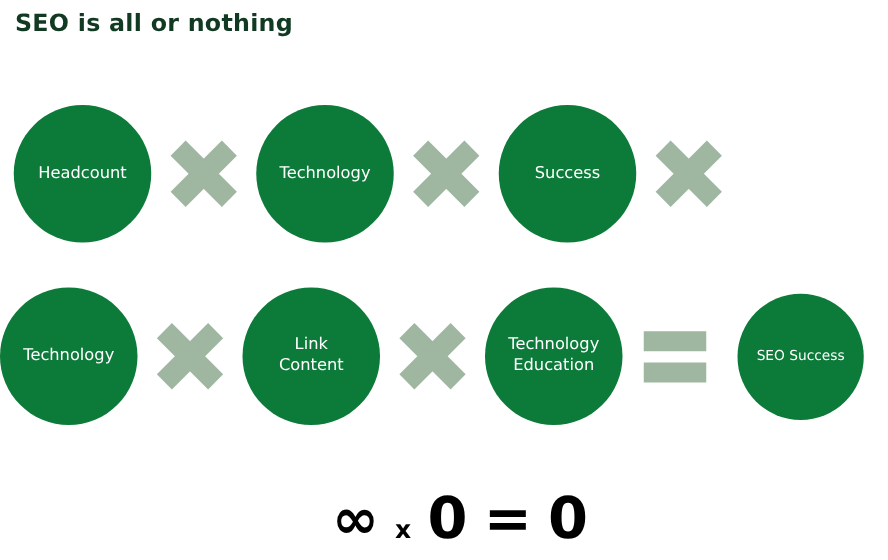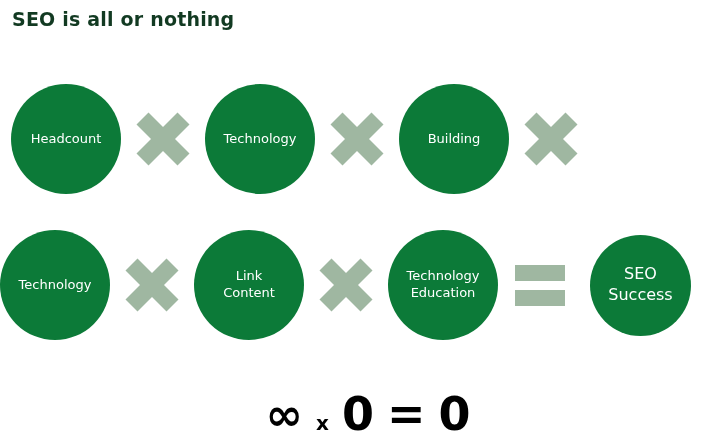--- a/index.html
+++ b/index.html
@@ -16,21 +16,21 @@
   .row{position:absolute;left:0;display:flex;align-items:center;}
   .row-0{top:84px;padding-left:11px;gap:16px;}
   .row-1{top:230px;padding-left:0;gap:16px;}
   .circle{
     width:110px;height:110px;border-radius:50%;flex:0 0 auto;
     background:var(--circle-fill,#0c7a38);color:var(--circle-text,#ffffff);
     display:flex;align-items:center;justify-content:center;
     text-align:center;font-size:13px;line-height:1.3;
     padding:0 14px;box-sizing:border-box;
   }
-  .row-1 .circle:last-child{width:101px;height:101px;margin-left:8px;font-size:16px;}
+  .row-1 .circle:last-child{width:101px;height:101px;margin-left:8px;font-size:11px;}
   .xmark{width:52px;height:52px;position:relative;flex:0 0 auto;}
   .xmark::before,.xmark::after{
     content:"";position:absolute;left:50%;top:50%;
     width:58px;height:17px;background:var(--operator-fill,#9fb7a1);
     transform:translate(-50%,-50%) rotate(45deg);
   }
   .xmark::after{transform:translate(-50%,-50%) rotate(-45deg);}
   .equals{
     width:52px;height:41px;flex:0 0 auto;
     display:flex;flex-direction:column;justify-content:space-between;align-items:center;
@@ -54,21 +54,21 @@
   <div class="row row-0">
       <div class="circle">
         <span class="circle-label">Headcount</span>
       </div>
       <div class="xmark"></div>
       <div class="circle">
         <span class="circle-label">Technology</span>
       </div>
       <div class="xmark"></div>
       <div class="circle">
-        <span class="circle-label">Building</span>
+        <span class="circle-label">Success</span>
       </div>
       <div class="xmark"></div>
     </div>
   <div class="row row-1">
       <div class="circle">
         <span class="circle-label">Technology</span>
       </div>
       <div class="xmark"></div>
       <div class="circle">
         <span class="circle-label">Link Content</span>

